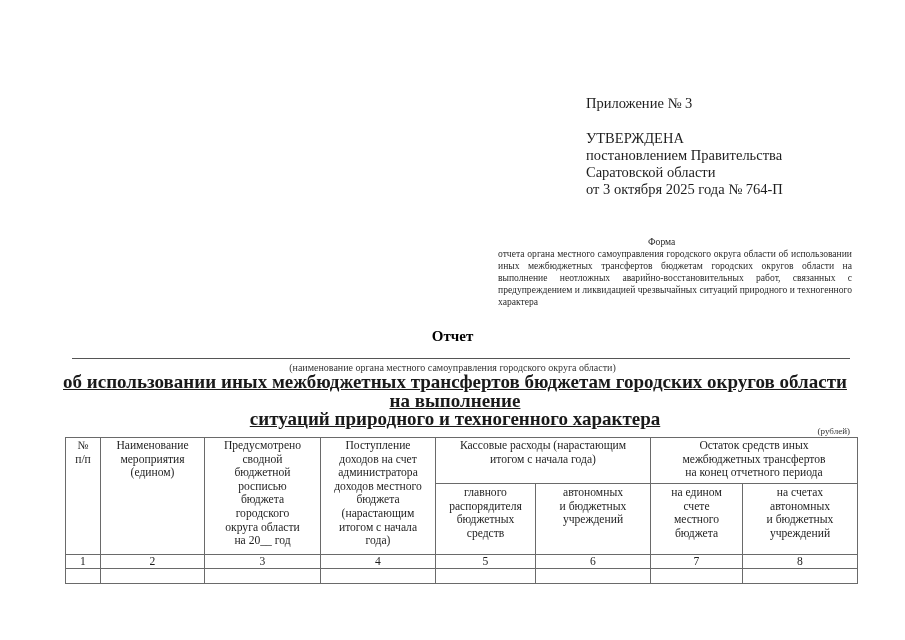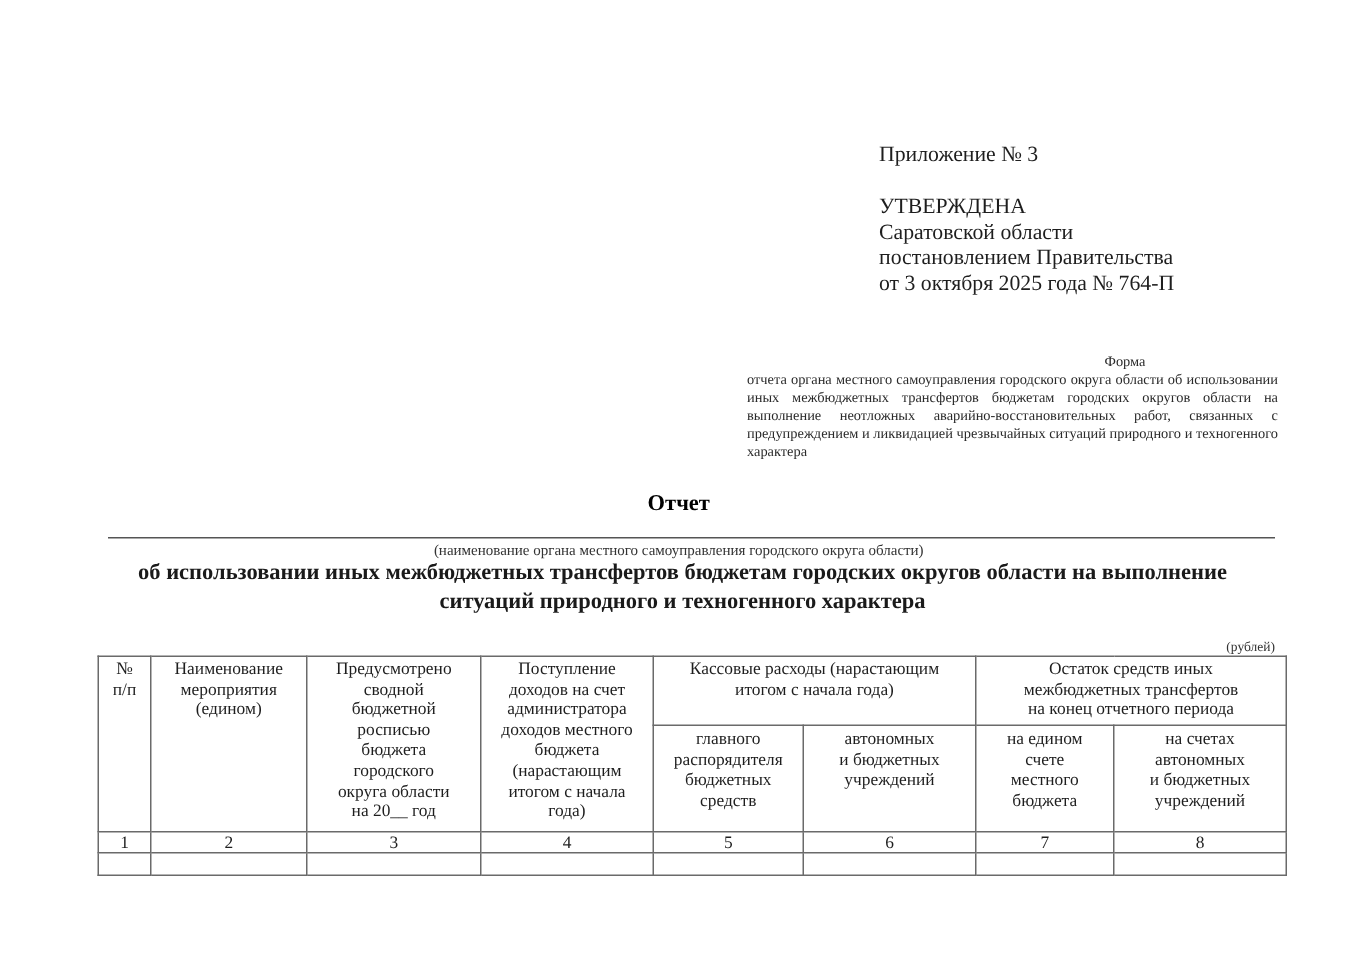--- a/index.html
+++ b/index.html
@@ -34,21 +34,20 @@
   #form-block {
     left: 498px;
     top: 236px;
     width: 354px;
     font-family: "Liberation Serif", "DejaVu Serif", serif;
     font-size: 9.6px;
     line-height: 12px;
     color: #2a2a2a;
   }
   #form-block .form-title {
-    text-align: center;
     margin-left: 150px;
     display: block;
   }
   #form-block .form-desc {
     text-align: justify;
     text-align-last: left;
     display: block;
   }
 
   
@@ -77,24 +76,25 @@
     font-family: "Liberation Serif", "DejaVu Serif", serif;
     font-size: 10px;
     color: #333333;
   }
   #report-subtitle {
     left: 60px;
     width: 790px;
     top: 373px;
     text-align: center;
     font-family: "Liberation Serif", "DejaVu Serif", serif;
-    font-size: 15px;
+    font-size: 19px;
     font-weight: bold;
     line-height: 18.5px;
     color: #1a1a1a;
+    text-decoration: underline;
   }
   #units {
     left: 780px;
     width: 70px;
     top: 426px;
     text-align: right;
     font-family: "Liberation Serif", "DejaVu Serif", serif;
     font-size: 9px;
     color: #333333;
   }
@@ -122,22 +122,22 @@
   #report-table tr.nums td { height: 13px; padding-top: 0; line-height: 13px; vertical-align: middle; }
   #report-table tr.empty td { height: 13px; }
   .pre { white-space: pre-line; }
 </style>
 </head>
 <body>
 
 <div id="appendix" class="abs">
   <span class="num">Приложение № 3</span>
   <span class="line">УТВЕРЖДЕНА</span>
+  <span class="line">постановлением Правительства</span>
   <span class="line">Саратовской области</span>
-  <span class="line">постановлением Правительства</span>
   <span class="line">от 3 октября 2025 года № 764-П</span>
 </div>
 
 <div id="form-block" class="abs">
   <span class="form-title">Форма</span>
   <span class="form-desc">отчета органа местного самоуправления городского округа области об использовании иных межбюджетных трансфертов бюджетам городских округов области на выполнение неотложных аварийно-восстановительных работ, связанных с предупреждением и ликвидацией чрезвычайных ситуаций природного и техногенного характера</span>
 </div>
 
 <div id="report-title" class="abs">Отчет</div>
 <div id="org-line" class="abs"></div>

